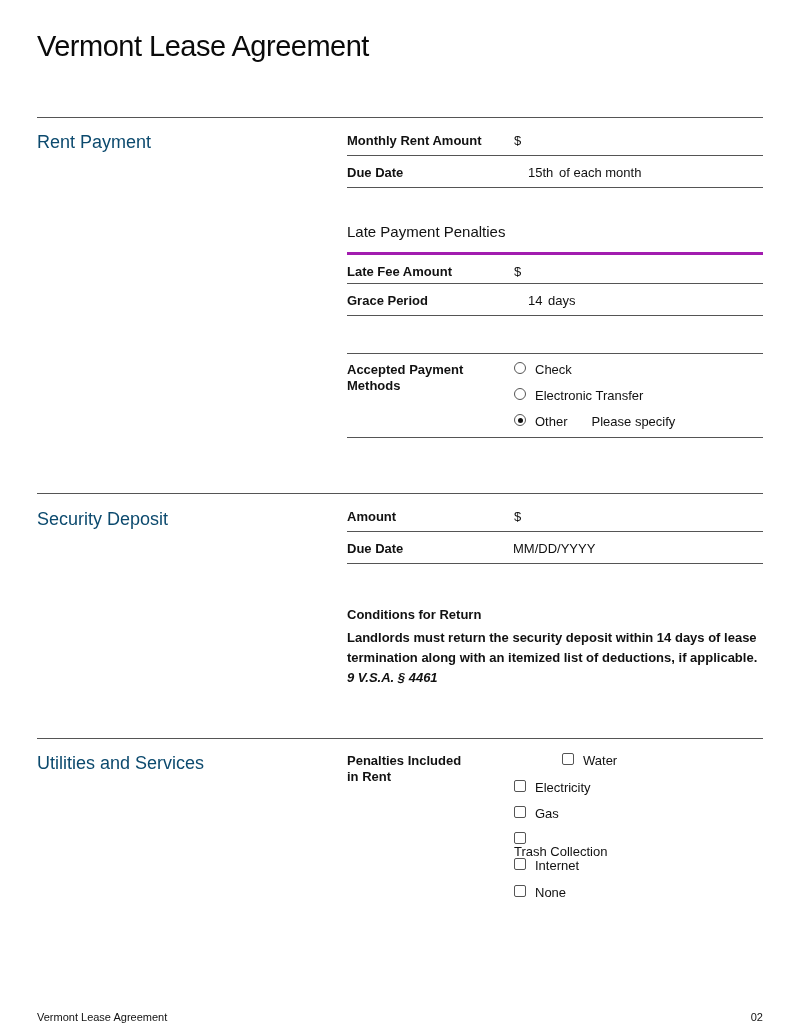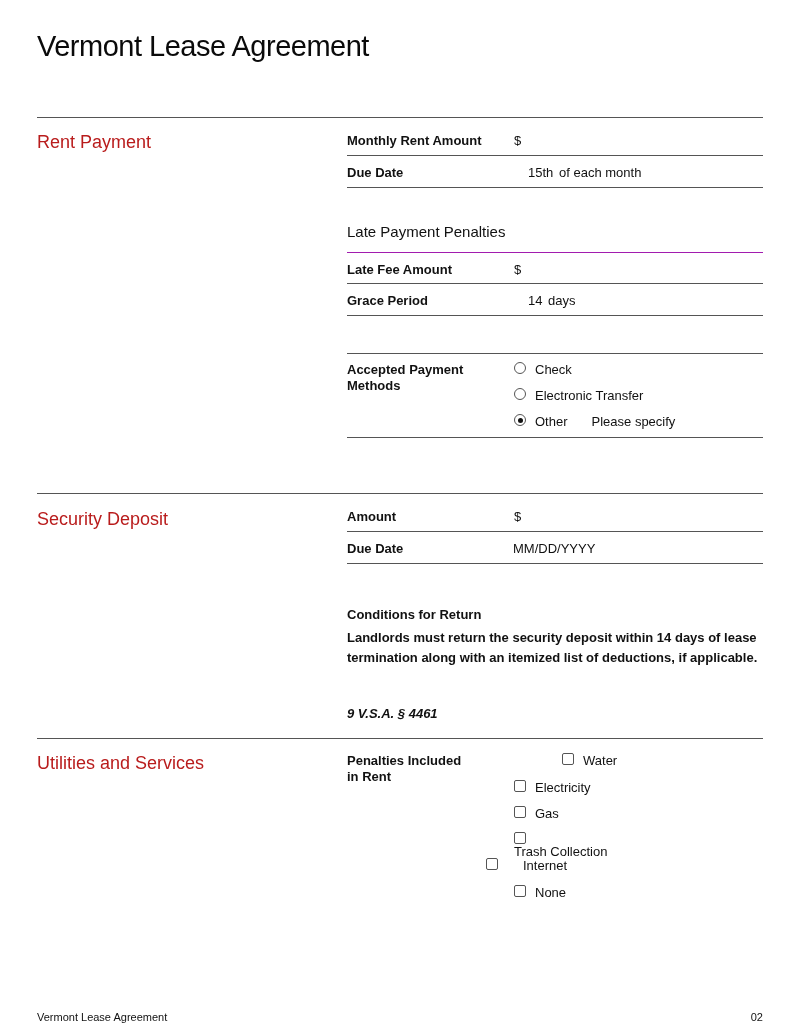--- a/index.html
+++ b/index.html
@@ -20,30 +20,30 @@
     }
     .section-rule {
       position: absolute;
       left: 37px; width: 726px;
       height: 1px; background: #555;
     }
     .section-title {
       position: absolute;
       left: 37px;
       font-size: 18px;
-      color: #b91c1c;
+      color: #0c4a6e;
     }
     .col { position: absolute; left: 347px; width: 416px; }
     .row {
       position: relative;
       height: 32px;
       border-bottom: 1px solid #555;
       font-size: 13px;
     }
-    .row.top { border-top: 1px solid #a21caf; }
+    .row.top { border-top: 3px solid #a21caf; }
     .row .lbl {
       position: absolute; left: 0; top: 9px;
       font-weight: 600; font-size: 13px;
     }
     .row .val {
       position: absolute; top: 9px;
       font-size: 13px;
     }
     .subhead {
       position: absolute;
@@ -66,21 +66,21 @@
       content: ""; position: absolute; left: 2.5px; top: 2.5px;
       width: 5px; height: 5px; border-radius: 50%; background: #111;
     }
     .checkbox {
       width: 12px; height: 12px; border: 1px solid #555; border-radius: 2px;
       margin-right: 9px; background: #fff;
     }
     .specify { margin-left: 24px; }
     .cond-title { position: absolute; font-weight: 600; font-size: 13px; }
     .cond-text { position: absolute; font-size: 13px; line-height: 20px; width: 416px; font-weight: bold; }
-    .cond-cite { font-style: italic; margin-top: 36px; }
+    .cond-cite { font-style: italic; }
     .footer-left { position: absolute; left: 37px; top: 1011px; font-size: 11px; }
     .footer-right { position: absolute; right: 37px; top: 1011px; font-size: 11px; }
   </style>
 </head>
 <body>
 
 <h1 class="page-title">Vermont Lease Agreement</h1>
 
 <div class="section-rule" style="top:117px;"></div>
 <div class="section-title" style="top:132px;">Rent Payment</div>
@@ -169,21 +169,21 @@
   <span>Electricity</span>
 </div>
 <div class="opt" style="left:514px; top:806px;">
   <span class="checkbox"></span>
   <span>Gas</span>
 </div>
 <div class="opt" style="left:514px; top:832px;flex-direction:column;">
   <span class="checkbox"></span>
   <span>Trash Collection</span>
 </div>
-<div class="opt" style="left:486px; top:858px;gap:16px;">
+<div class="opt" style="left:514px; top:858px;">
   <span class="checkbox"></span>
   <span>Internet</span>
 </div>
 <div class="opt" style="left:514px; top:885px;">
   <span class="checkbox"></span>
   <span>None</span>
 </div>
 
 <div class="footer-left">Vermont Lease Agreement</div>
 <div class="footer-right">02</div>

